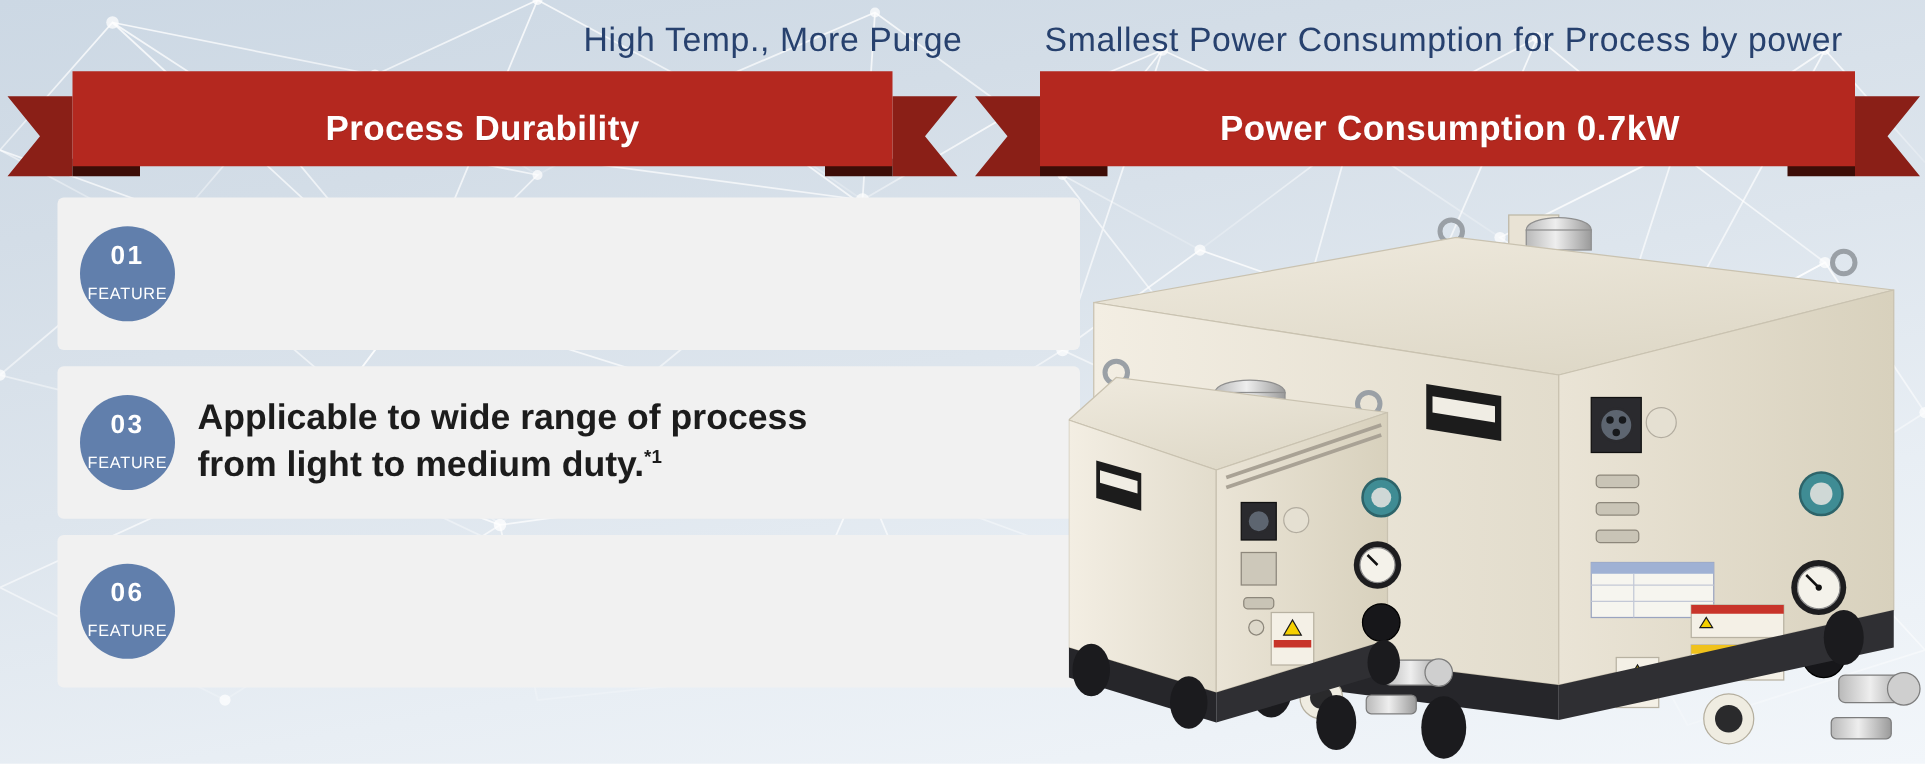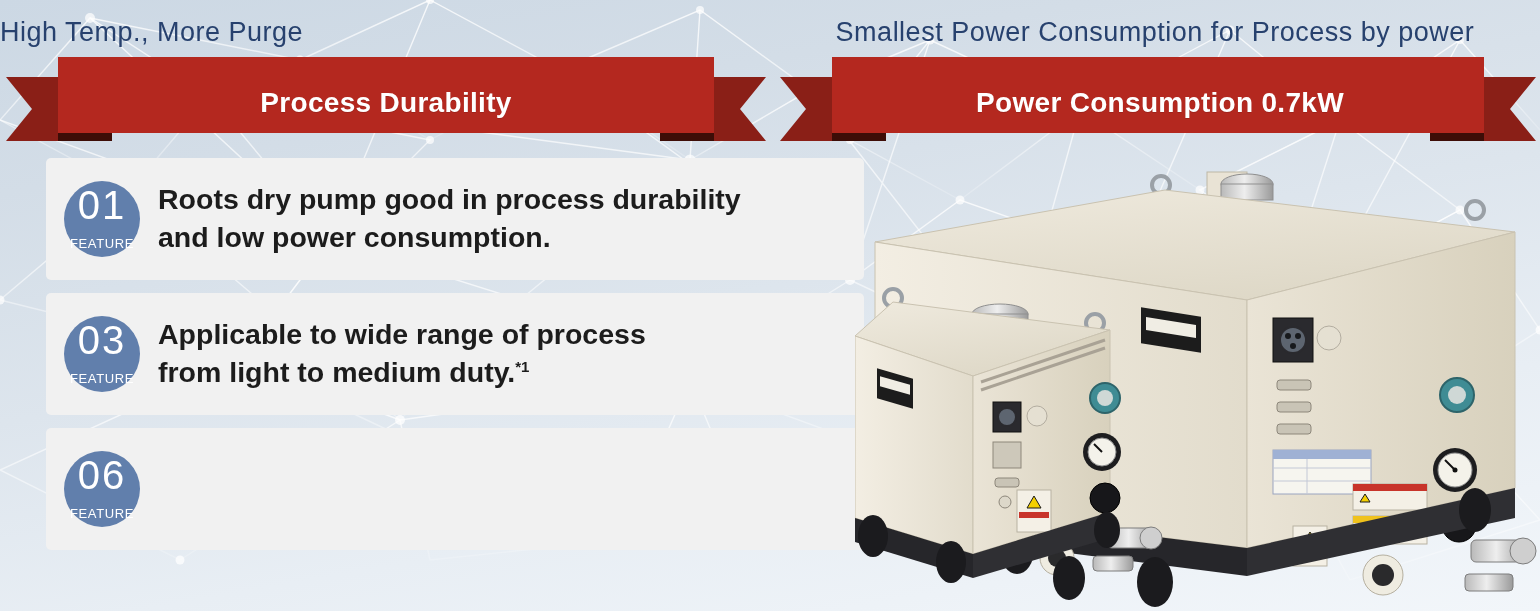--- a/index.html
+++ b/index.html
@@ -12,21 +12,21 @@
   #stage { position:absolute; inset:0; width:1540px; height:611px; }
 
   
   .net { position:absolute; inset:0; width:100%; height:100%; pointer-events:none; }
 
   
   .subtitle {
     position:absolute; top:17px; font-size:27px; color:#27416e;
     letter-spacing:.5px; white-space:nowrap; font-weight:400;
   }
-  #sub-left  { left:0; width:770px; text-align:left; }
+  #sub-left  { left:0; width:770px; text-align:right; }
   #sub-right { left:770px; width:770px; text-align:center; }
 
   
   .ribbon { position:absolute; top:57px; height:84px; }
   #ribbon-left  { left:6px;   width:760px; }
   #ribbon-right { left:780px; width:756px; }
   .ribbon svg { position:absolute; left:0; top:0; overflow:visible; }
   .ribbon-label {
     position:absolute; left:0; top:0; height:92px; width:100%;
     display:flex; align-items:center; justify-content:center;
@@ -45,21 +45,21 @@
   }
   #feature-1 { height:122px; margin-bottom:13px; }
   #feature-2 { height:122px; margin-bottom:13px; }
   #feature-3 { height:122px; }
   .badge {
     flex:0 0 auto; width:76px; height:76px; border-radius:50%;
     background:#617fac; color:#fff;
     display:flex; flex-direction:column; align-items:center; justify-content:center;
     margin-right:18px;
   }
-  .badge-num { font-size:40px; font-weight:400; line-height:.95; letter-spacing:2px; }
+  .badge-num { font-size:21px; font-weight:700; line-height:.95; letter-spacing:2px; }
   .badge-cap { font-size:13px; letter-spacing:.6px; line-height:1.3; margin-top:12px;text-align:right; }
   .feature-text { color:#1c1c1c; font-weight:bold; font-size:28.5px; line-height:1.33; }
   .feature-text .l2 { display:block; }
   .ftn { font-size:15px; vertical-align:super; font-weight:bold; }
   .tag { font-size:20px; font-weight:bold; }
   sub { font-size:.62em; }
 
   
   #product-photo { position:absolute; left:855px; top:150px; width:685px; height:461px; }
 </style>
@@ -173,24 +173,20 @@
     <div class="ribbon-label">Power Consumption 0.7kW</div>
   </div>
 
   <div class="features">
 
     <div class="feature-card" id="feature-1">
       <div class="badge">
         <span class="badge-num">01</span>
         <span class="badge-cap">FEATURE</span>
       </div>
-      <div class="feature-text">
-        <span>Roots dry pump good in process durability</span>
-        <span class="l2">and low power consumption.</span>
-      </div>
     </div>
 
     <div class="feature-card" id="feature-2">
       <div class="badge">
         <span class="badge-num">03</span>
         <span class="badge-cap">FEATURE</span>
       </div>
       <div class="feature-text">
         <span>Applicable to wide range of process</span>
         <span class="l2"><span>from light to medium duty.</span><span class="ftn">*1</span></span>

